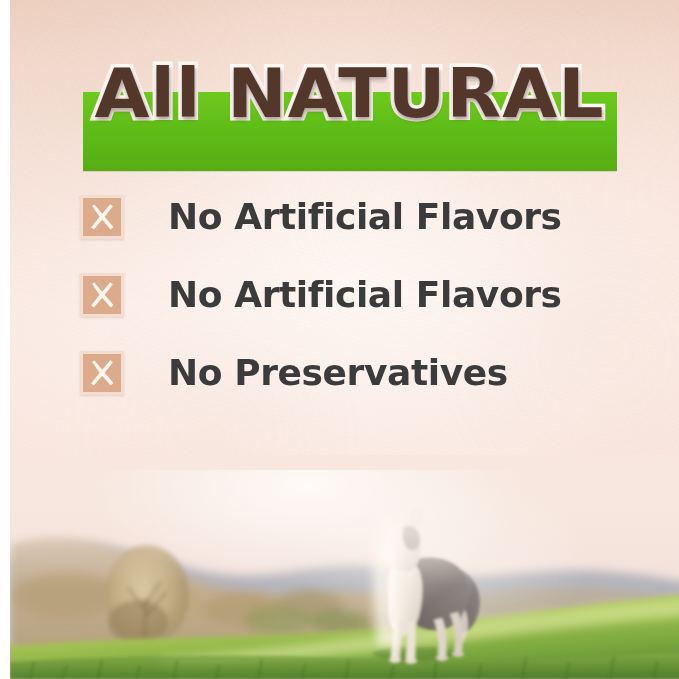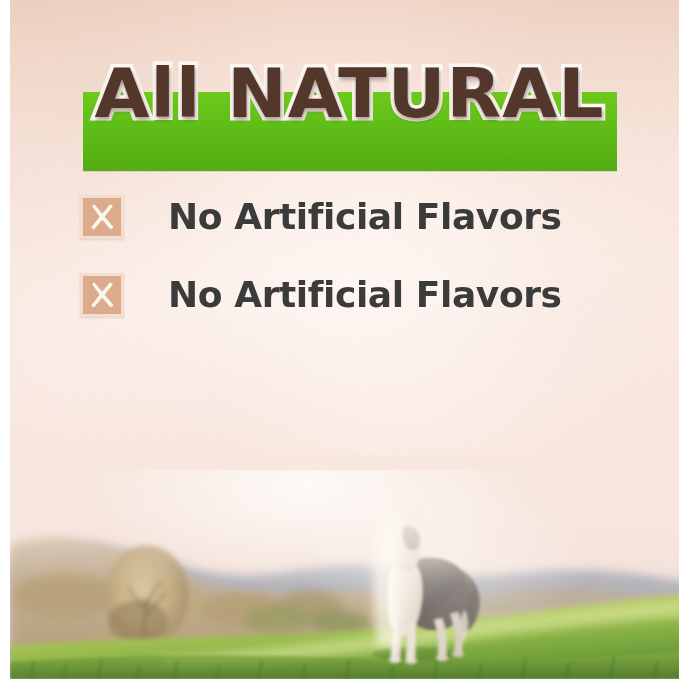--- a/index.html
+++ b/index.html
@@ -213,20 +213,28 @@
 
     <div class="feature-row">
       <span class="x-icon">
         <svg viewBox="0 0 44 44" aria-hidden="true">
           <path d="M10.5 9.2 L13.2 7.6 L22.3 18.2 L31.4 7.3 L34.6 9.6 L25.1 21.6 L35.3 33.6 L32.1 36.4 L22.2 25.2 L12.6 36.6 L9.4 34.2 L19.3 21.8 Z" fill="#fdf6ef"></path>
         </svg>
       </span>
       <span class="feature-label">No Artificial Flavors</span>
     </div>
 
+    <div class="feature-row">
+      <span class="x-icon">
+        <svg viewBox="0 0 44 44" aria-hidden="true">
+          <path d="M10.5 9.2 L13.2 7.6 L22.3 18.2 L31.4 7.3 L34.6 9.6 L25.1 21.6 L35.3 33.6 L32.1 36.4 L22.2 25.2 L12.6 36.6 L9.4 34.2 L19.3 21.8 Z" fill="#fdf6ef"></path>
+        </svg>
+      </span>
+      <span class="feature-label">No Preservatives</span>
+    </div>
 
 
   </div>
 
   <div class="photo">
     <svg viewBox="0 0 679 209" preserveAspectRatio="none" aria-hidden="true">
       <defs>
         <linearGradient id="skyGrad" x1="0" y1="0" x2="0" y2="1">
           <stop offset="0%" stop-color="#f7e8e0"></stop>
           <stop offset="55%" stop-color="#f3e1da"></stop>

